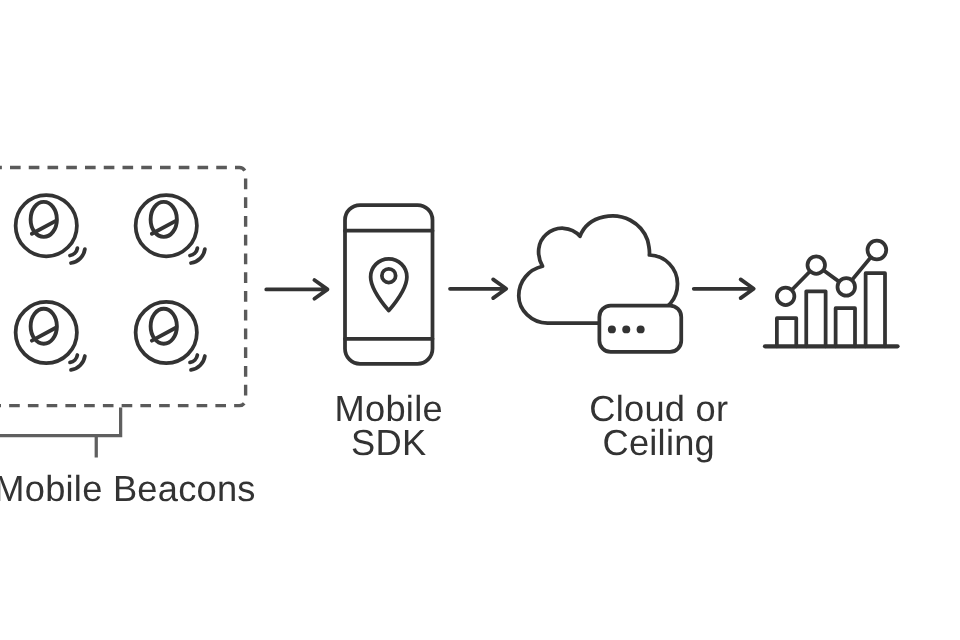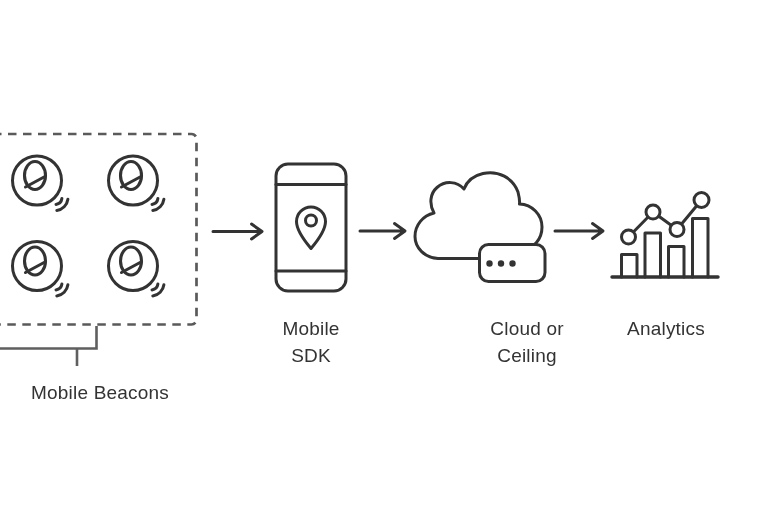--- a/index.html
+++ b/index.html
@@ -16,21 +16,21 @@
     overflow: hidden;
   }
   .canvas svg {
     position: absolute;
     left: 0;
     top: 0;
   }
   .label {
     position: absolute;
     transform: translateX(-50%);
-    font-size: 19px;
+    font-size: 29px;
     line-height: 27px;
     color: #333333;
     text-align: center;
     white-space: nowrap;
     letter-spacing: 0.2px;
   }
   .stroke-dark  { stroke: #333333; fill: none; stroke-width: 3;   stroke-linecap: round; stroke-linejoin: round; }
   .stroke-guide { stroke: #5f5f5f; fill: none; stroke-width: 2.6; stroke-linecap: butt;  stroke-linejoin: miter; }
 </style>
 </head>
@@ -119,15 +119,14 @@
   <div class="label" style="left:311px; top:315px;">
     <div>Mobile</div>
     <div>SDK</div>
   </div>
 
   <div class="label" style="left:487px; top:315px;margin-left:40px;">
     <div>Cloud or</div>
     <div>Ceiling</div>
   </div>
 
-  <div class="label" style="left:666px; top:315px;">Analytics</div>
 
 </div>
 
 </body></html>

